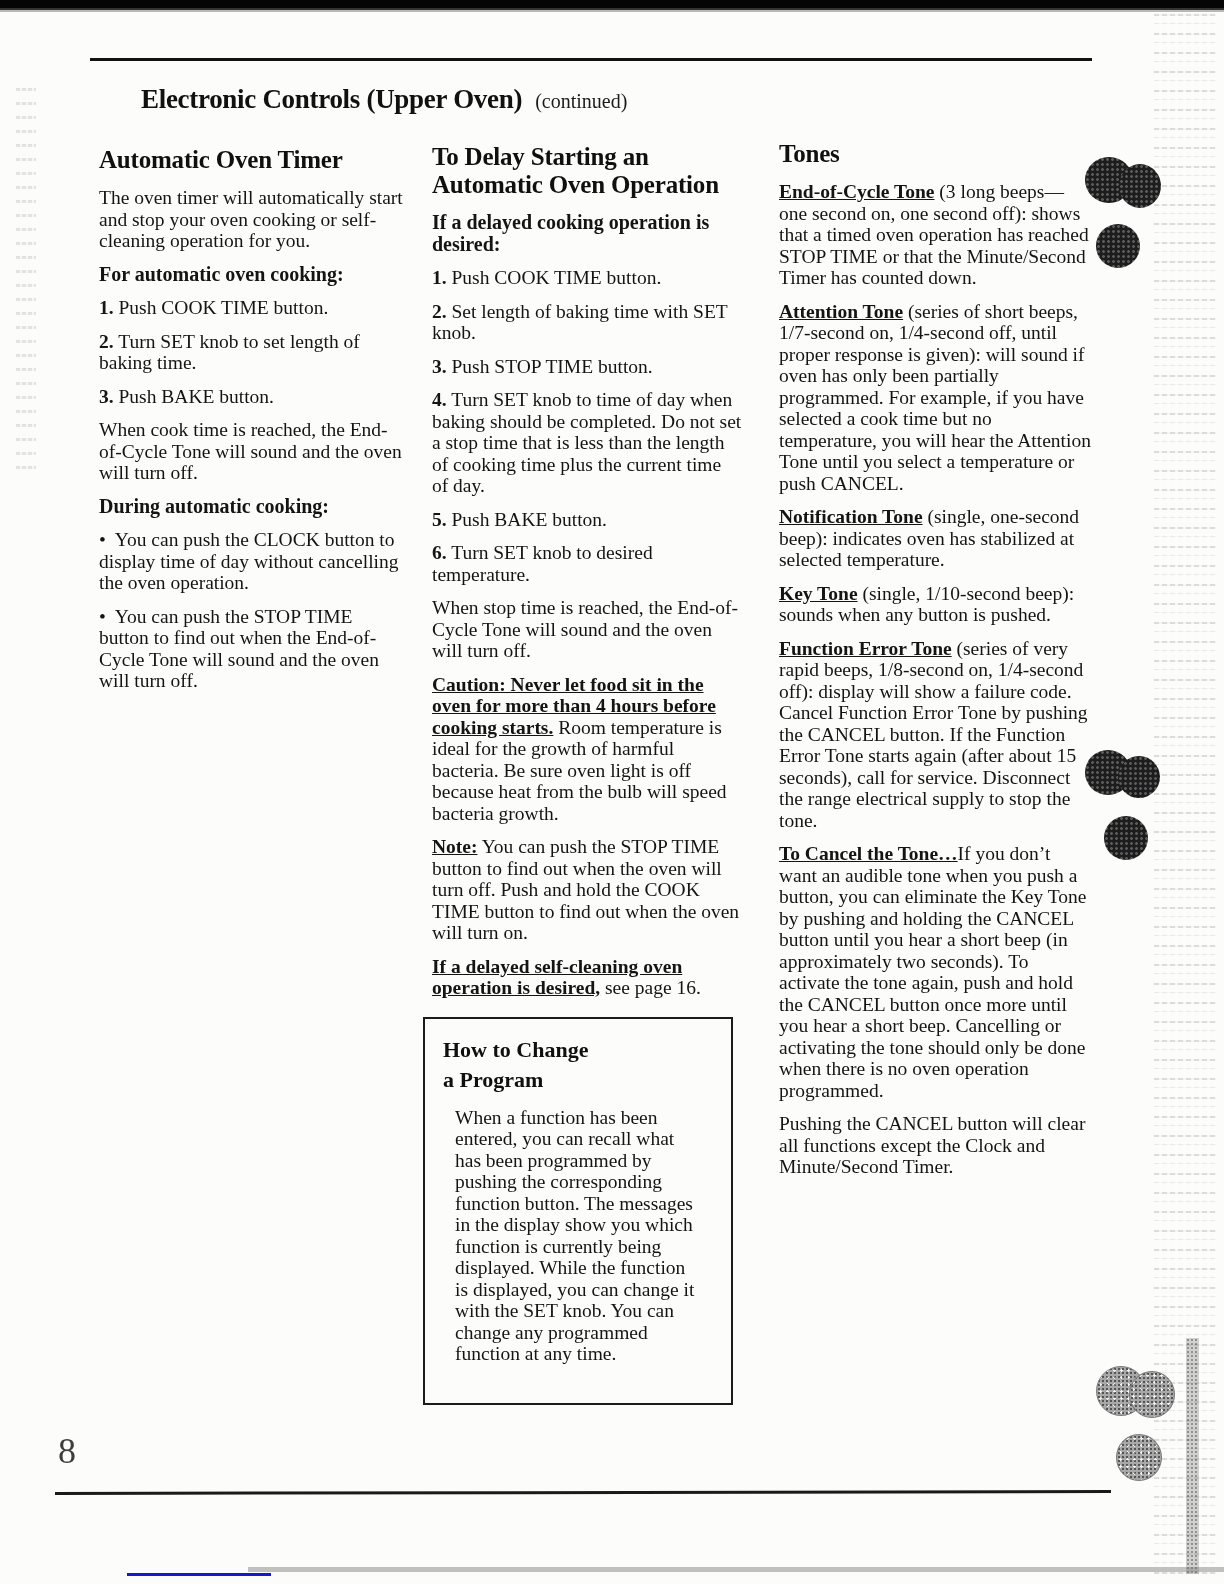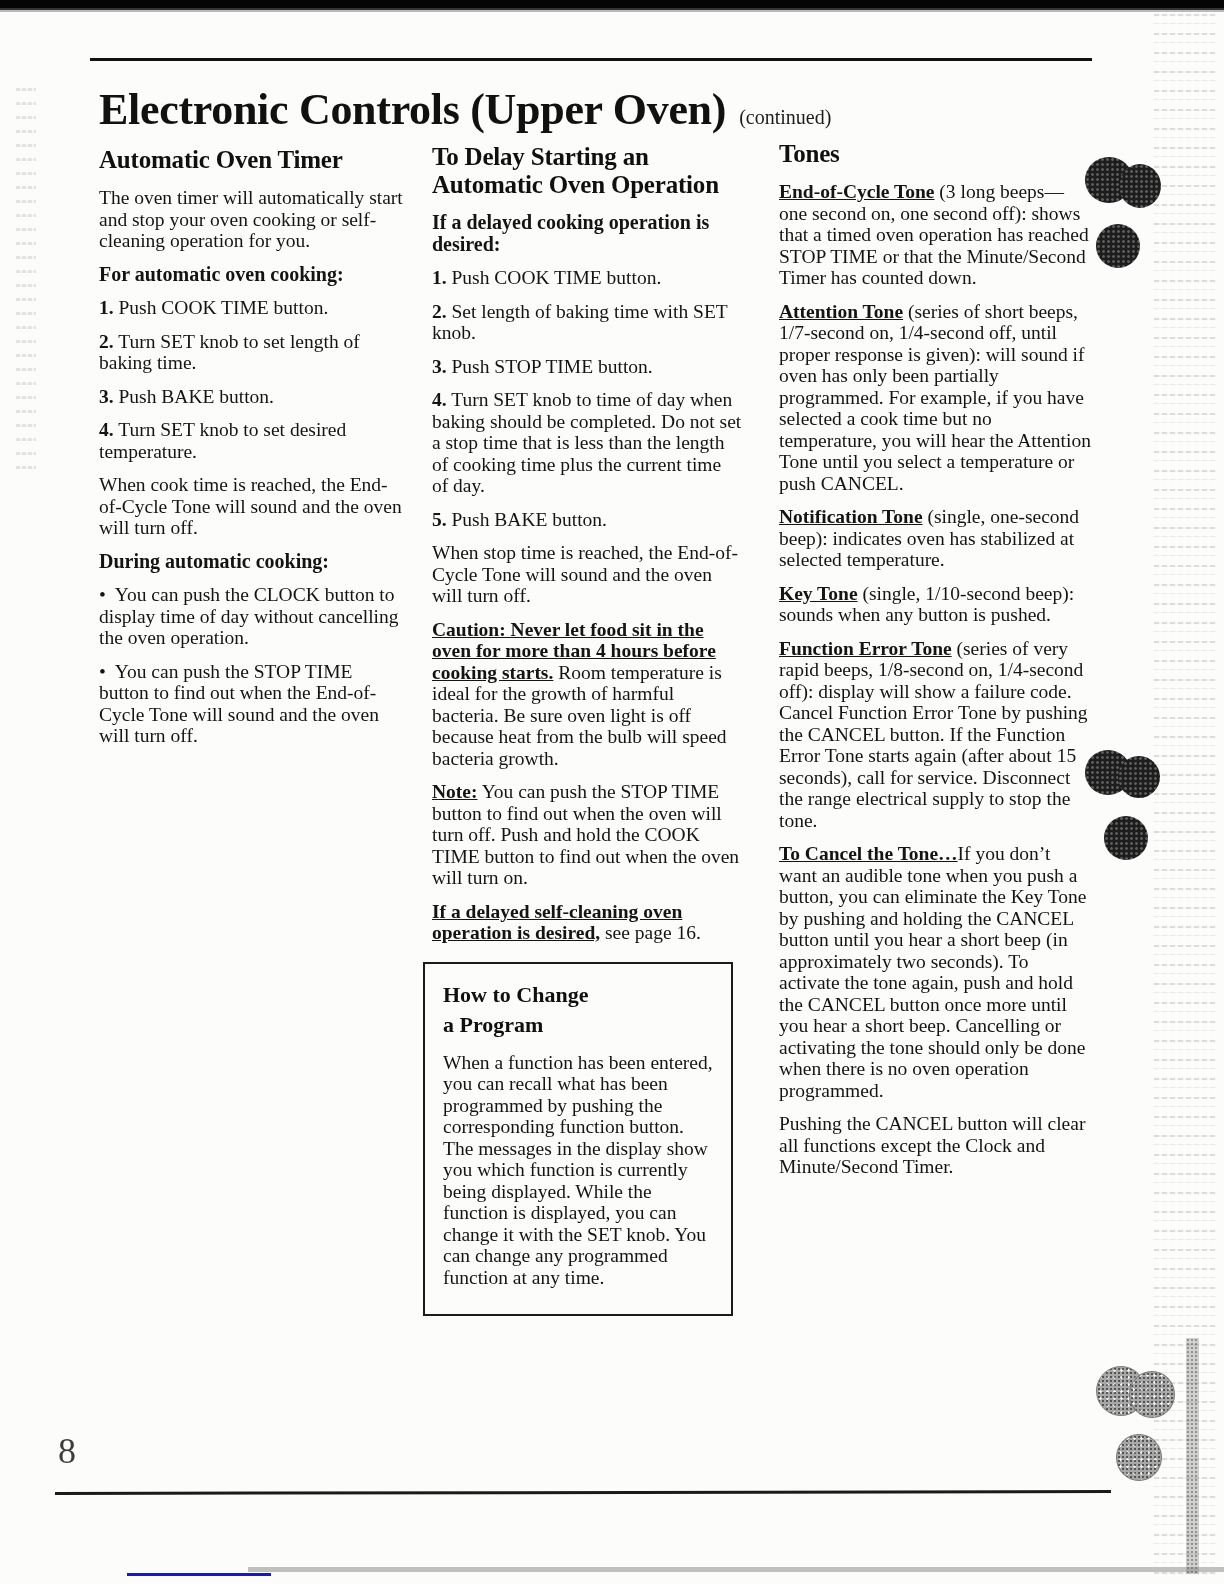--- a/index.html
+++ b/index.html
@@ -32,36 +32,36 @@
     background-size:5px 5px;}
   .blob-light{background-color:#a8a8a8;border:1px solid #7c7c7c;
     background-image:
       radial-gradient(rgba(0,0,0,.5) 1px, transparent 1.5px),
       radial-gradient(rgba(255,255,255,.85) 1px, transparent 1.4px);
     background-size:4px 4px,7px 7px;}
   
   .rule-top{position:absolute;left:90px;top:58px;width:1002px;height:3px;background:#121212;}
   .rule-bottom{position:absolute;left:55px;top:1491px;width:1056px;height:3px;background:#1a1a1a;transform:rotate(-0.1deg);}
   .title-row{position:absolute;left:99px;top:84px;white-space:nowrap;}
-  .title{font-size:44px;font-weight:bold;letter-spacing:-0.3px;color:#111;}
+  .title{font-size:27px;font-weight:bold;letter-spacing:-0.3px;color:#111;margin-left:42px;}
   .continued{font-size:20px;margin-left:13px;color:#1c1c1c;}
   
   .col{position:absolute;font-size:19.5px;line-height:21.5px;color:#141414;}
   .col1{left:99px;top:146px;width:306px;}
   .col2{left:432px;top:143px;width:310px;}
   .col3{left:779px;top:140px;width:312px;}
   .col p{margin:0 0 12px 0;}
   .col-head{font-size:25px;line-height:28px;font-weight:bold;margin:0 0 13px 0;color:#101010;letter-spacing:-0.2px;}
   .subhead{font-weight:bold;font-size:20px;}
   .bullet{margin-right:9px;}
   .lead{font-weight:bold;text-decoration:underline;}
   
   .callout{border:2.5px solid #1b1b1b;margin:18px 0 0 -9px;padding:16px 16px 26px 18px;width:272px;}
   .callout-head{font-size:22px;line-height:30px;font-weight:bold;margin:0 0 12px 0;color:#101010;}
-  .callout p{margin:0;}
+  .callout p{margin:12px;}
   
   .page-number{position:absolute;left:58px;top:1430px;font-size:36px;color:#3d3d3d;}
 </style>
 </head>
 <body>
 
 <div class="top-band"></div>
 <div class="noise-right"></div>
 <div class="noise-left"></div>
 
@@ -70,35 +70,35 @@
   <span class="title">Electronic Controls (Upper Oven)</span><span class="continued">(continued)</span>
 </div>
 
 <div class="col col1">
   <h2 class="col-head">Automatic Oven Timer</h2>
   <p>The oven timer will automatically start and stop your oven cooking or self-cleaning operation for you.</p>
   <p class="subhead">For automatic oven cooking:</p>
   <p class="step"><b>1.</b> <span>Push COOK TIME button.</span></p>
   <p class="step"><b>2.</b> <span>Turn SET knob to set length of baking time.</span></p>
   <p class="step"><b>3.</b> <span>Push BAKE button.</span></p>
-  <p class="step"><b>4.</b> <span>Turn SET knob to set desired temperature.</span></p>
   <p>When cook time is reached, the End-of-Cycle Tone will sound and the oven will turn off.</p>
   <p class="subhead">During automatic cooking:</p>
   <p><span class="bullet">•</span><span>You can push the CLOCK button to display time of day without cancelling the oven operation.</span></p>
   <p><span class="bullet">•</span><span>You can push the STOP TIME button to find out when the End-of-Cycle Tone will sound and the oven will turn off.</span></p>
 </div>
 
 <div class="col col2">
   <h2 class="col-head">To Delay Starting an Automatic Oven Operation</h2>
   <p class="subhead">If a delayed cooking operation is desired:</p>
   <p class="step"><b>1.</b> <span>Push COOK TIME button.</span></p>
   <p class="step"><b>2.</b> <span>Set length of baking time with SET knob.</span></p>
   <p class="step"><b>3.</b> <span>Push STOP TIME button.</span></p>
   <p class="step"><b>4.</b> <span>Turn SET knob to time of day when baking should be completed. Do not set a stop time that is less than the length of cooking time plus the current time of day.</span></p>
   <p class="step"><b>5.</b> <span>Push BAKE button.</span></p>
+  <p class="step"><b>6.</b> <span>Turn SET knob to desired temperature.</span></p>
   <p>When stop time is reached, the End-of-Cycle Tone will sound and the oven will turn off.</p>
   <p><span class="lead">Caution: Never let food sit in the oven for more than 4 hours before cooking starts.</span><span> Room temperature is ideal for the growth of harmful bacteria. Be sure oven light is off because heat from the bulb will speed bacteria growth.</span></p>
   <p><span class="lead">Note:</span><span> You can push the STOP TIME button to find out when the oven will turn off. Push and hold the COOK TIME button to find out when the oven will turn on.</span></p>
   <p><span class="lead">If a delayed self-cleaning oven operation is desired,</span><span> see page 16.</span></p>
   <div class="callout">
     <h3 class="callout-head">
       <span>How to Change</span><br>
       <span>a Program</span>
     </h3>
     <p>When a function has been entered, you can recall what has been programmed by pushing the corresponding function button. The messages in the display show you which function is currently being displayed. While the function is displayed, you can change it with the SET knob. You can change any programmed function at any time.</p>

